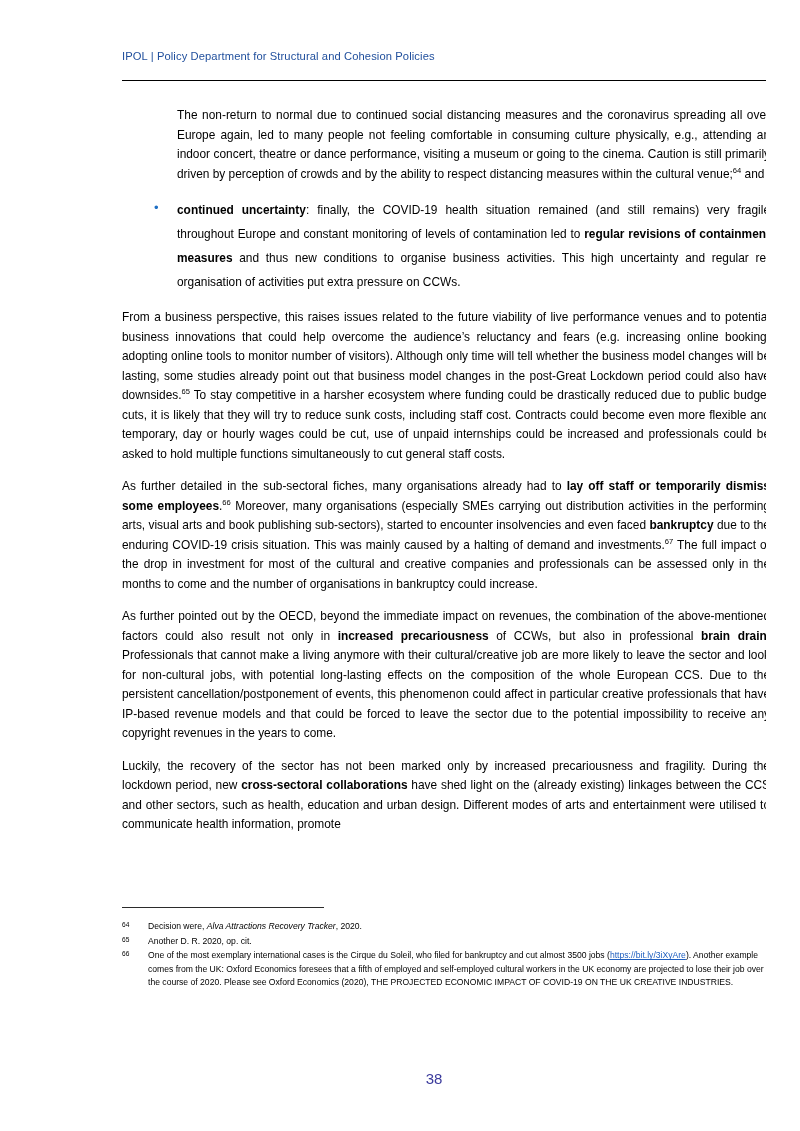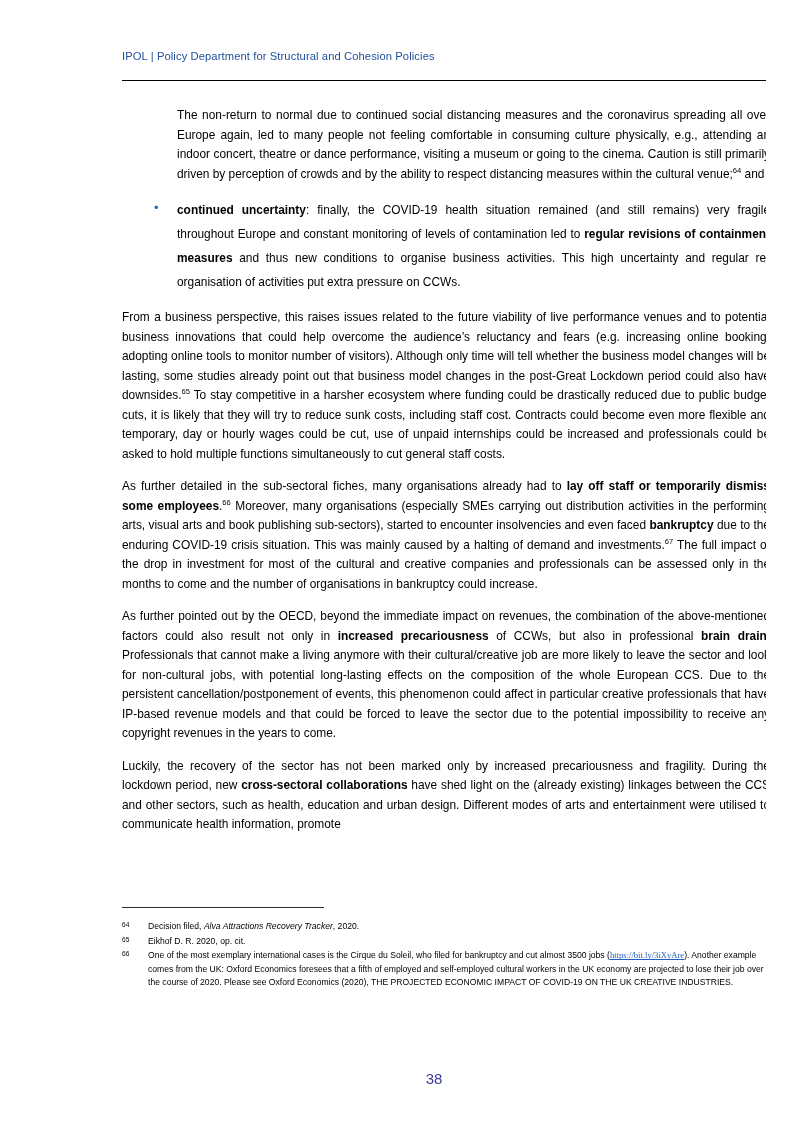--- a/index.html
+++ b/index.html
@@ -121,21 +121,20 @@
     line-height: 10px;
   }
   .fn-text {
     flex: 1 1 auto;
     text-align: left;
   }
   .fn-text i { font-style: italic; }
   .fn-link {
     color: #1f5fbf;
     text-decoration: underline;
-    font-family: Liberation Serif, serif;
   }
 
   
   .page-number {
     position: absolute;
     left: 0;
     top: 1066px;
     width: 800px;
     text-align: center;
     font-size: 15px;
@@ -170,26 +169,26 @@
     <p class="body"><span>Luckily, the recovery of the sector has not been marked only by increased precariousness and fragility. During the lockdown period, new </span><b>cross-sectoral collaborations</b><span> have shed light on the (already existing) linkages between the CCS and other sectors, such as health, education and urban design. Different modes of arts and entertainment were utilised to communicate health information, promote</span></p>
 
   </div>
 
   <div class="fn-rule"></div>
 
   <div class="footnotes">
 
     <div class="fn">
       <div class="fn-num">64</div>
-      <div class="fn-text"><span>Decision filed, </span><i>Alva Attractions Recovery Tracker</i><span>, 2020.</span></div>
+      <div class="fn-text"><span>Decision were, </span><i>Alva Attractions Recovery Tracker</i><span>, 2020.</span></div>
     </div>
 
     <div class="fn">
       <div class="fn-num">65</div>
-      <div class="fn-text"><span>Eikhof D. R.  2020, op. cit.</span><i></i><span></span></div>
+      <div class="fn-text"><span>Another D. R.  2020, op. cit.</span><i></i><span></span></div>
     </div>
 
     <div class="fn">
       <div class="fn-num">66</div>
       <div class="fn-text"><span>One of the most exemplary international cases is the Cirque du Soleil, who filed for bankruptcy and cut almost 3500 jobs (</span><a class="fn-link" href="#">https://bit.ly/3iXyAre</a><span>). Another example comes from the UK: Oxford Economics foresees that a fifth of employed and self-employed cultural workers in the UK economy are projected to lose their job over the course of 2020. Please see Oxford Economics (2020), THE PROJECTED ECONOMIC IMPACT OF COVID-19 ON THE UK CREATIVE INDUSTRIES.</span></div>
     </div>
 
 
   </div>
 

